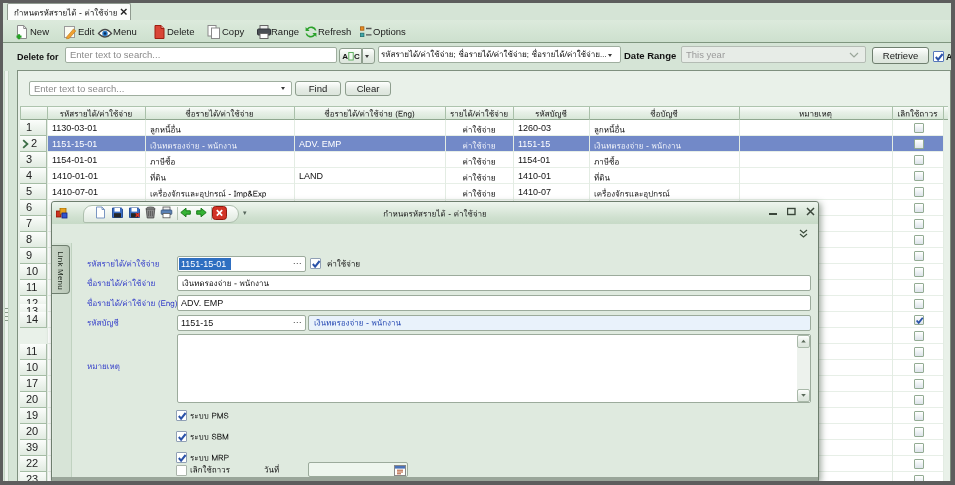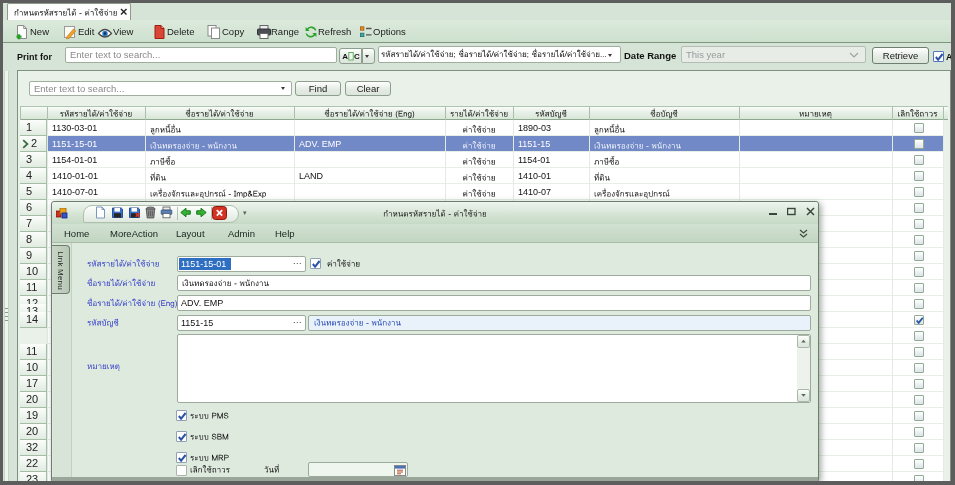--- a/index.html
+++ b/index.html
@@ -74,21 +74,21 @@
     </svg>
   </div>
 <div style="position:absolute;left:78px;top:26px;font-size:9.5px;color:#1a1a1a">Edit</div>
 <div style="position:absolute;left:96.5px;top:24px">
     <svg class="ic" width="16" height="16">
       <path d="M1.5 9.5q6.5-8 13 0q-6.5 7-13 0z" fill="#fff" stroke="#4a4a4a" stroke-width="1.3"></path>
       <circle cx="8" cy="9.5" r="2.7" fill="#2979c9"></circle>
       <circle cx="8" cy="9.5" r="1.2" fill="#0a2a56"></circle>
     </svg>
   </div>
-<div style="position:absolute;left:113px;top:26px;font-size:9.5px;color:#1a1a1a">View</div>
+<div style="position:absolute;left:113px;top:26px;font-size:9.5px;color:#1a1a1a">Menu</div>
 <div style="position:absolute;left:150.5px;top:24px">
     <svg class="ic" width="16" height="16">
       <path d="M4 1.5h6l3 3v10H4z" fill="#d94536" stroke="#9c1f12"></path>
       <path d="M10 1.5v3h3" fill="#f4988e" stroke="#9c1f12"></path>
     </svg>
   </div>
 <div style="position:absolute;left:167px;top:26px;font-size:9.5px;color:#1a1a1a">Delete</div>
 <div style="position:absolute;left:205.5px;top:24px">
     <svg class="ic" width="16" height="16">
       <rect x="2" y="1.5" width="8" height="10.5" fill="#fff" stroke="#8a8a8a"></rect>
@@ -111,21 +111,21 @@
   </div>
 <div style="position:absolute;left:318px;top:26px;font-size:9.5px;color:#1a1a1a">Refresh</div>
 <div style="position:absolute;left:357.5px;top:24px">
     <svg class="ic" width="16" height="16">
       <rect x="2.5" y="2.8" width="3.4" height="3.4" fill="#e88b20" stroke="#a65b10" stroke-width=".8"></rect>
       <rect x="2.5" y="9.2" width="3.4" height="3.4" fill="#3fa8a8" stroke="#1f7070" stroke-width=".8"></rect>
       <path d="M8 4.5h5.5M8 10.9h5.5" stroke="#555" stroke-width="1.3"></path>
     </svg>
   </div>
 <div style="position:absolute;left:373px;top:26px;font-size:9.5px;color:#1a1a1a">Options</div>
-<div class="lbl" style="left:17px;top:52px">Print for</div>
+<div class="lbl" style="left:17px;top:52px">Delete for</div>
 <div class="inp" style="left:65px;top:47px;width:272px;height:16px">Enter text to search...</div>
 <div class="btn" style="left:339px;top:48px;width:23px;height:16px;border-radius:3px 0 0 3px"><svg width="21" height="14">
       <text x="2.2" y="10" font-size="8" font-weight="bold" fill="#151515" font-family="Liberation Sans">A</text>
       <rect x="8.8" y="3.5" width="4.4" height="7.5" fill="#f2faf2" stroke="#52a852" stroke-width=".9"></rect>
       <text x="14" y="10" font-size="8" font-weight="bold" fill="#151515" font-family="Liberation Sans">C</text>
     </svg></div>
 <div class="btn" style="left:362px;top:48px;width:13px;height:16px;border-radius:0 3px 3px 0"></div>
 <div class="arrow" style="left:365px;top:54.5px"></div>
 <div class="inp" style="left:378px;top:46px;width:243px;height:17px"></div>
 <div class="arrow" style="left:608px;top:53.5px"></div>
@@ -157,21 +157,21 @@
 <div style="position:absolute;left:513px;top:107px;width:1px;height:13px;background:#a9c0a9;z-index:2"></div>
 <div style="position:absolute;left:589px;top:107px;width:1px;height:13px;background:#a9c0a9;z-index:2"></div>
 <div style="position:absolute;left:739px;top:107px;width:1px;height:13px;background:#a9c0a9;z-index:2"></div>
 <div style="position:absolute;left:892px;top:107px;width:1px;height:13px;background:#a9c0a9;z-index:2"></div>
 <div style="position:absolute;left:943px;top:107px;width:1px;height:13px;background:#a9c0a9;z-index:2"></div>
 <div class="rn" style="top:120px">
     <span class="num" style="">1</span>
   </div>
 <div class="row" style="top:120px"></div>
 <div class="cell" style="top:120px;left:52px">1130-03-01</div>
-<div class="cell" style="top:120px;left:518px">1890-03</div>
+<div class="cell" style="top:120px;left:518px">1260-03</div>
 <div class="gcb" style="top:123px"></div>
 <div class="rn" style="top:136px">
     <svg width="7" height="10" style="position:absolute;left:2px;top:3px">
       <path d="M1.2 1.2L5.4 5 1.2 8.8" fill="none" stroke="#3c6e46" stroke-width="1.8"></path>
     </svg>
     <span class="num" style="padding-left:11px">2</span>
   </div>
 <div class="row" style="top:136px;background:#7289c8"></div>
 <div class="cell" style="top:136px;left:52px;color:#fff">1151-15-01</div>
 <div class="cell" style="top:136px;left:518px;color:#fff">1151-15</div>
@@ -272,21 +272,21 @@
     <span class="num" style="">19</span>
   </div>
 <div class="row" style="top:408px"></div>
 <div class="gcb" style="top:411px"></div>
 <div class="rn" style="top:424px">
     <span class="num" style="">20</span>
   </div>
 <div class="row" style="top:424px"></div>
 <div class="gcb" style="top:427px"></div>
 <div class="rn" style="top:440px">
-    <span class="num" style="">32</span>
+    <span class="num" style="">39</span>
   </div>
 <div class="row" style="top:440px"></div>
 <div class="gcb" style="top:443px"></div>
 <div class="rn" style="top:456px">
     <span class="num" style="">22</span>
   </div>
 <div class="row" style="top:456px"></div>
 <div class="gcb" style="top:459px"></div>
 <div class="rn" style="top:472px">
     <span class="num" style="">23</span>
@@ -394,27 +394,20 @@
   <div style="position:absolute;left:125px;top:5px;width:1px;height:13px;background:#b3c3b3"></div>
   <div style="position:absolute;left:159px;top:5px;width:1px;height:13px;background:#b3c3b3"></div>
   <span style="position:absolute;left:191px;top:7px;color:#55655a;font-size:7px">▾</span>
   <div style="position:absolute;left:717px;top:11px;width:8px;height:2px;background:#3a463a"></div>
   <svg width="9" height="9" style="position:absolute;left:735px;top:5px">
       <rect x=".5" y="1.5" width="7.5" height="6" fill="none" stroke="#3a463a" stroke-width="1.4"></rect>
     </svg>
   <svg width="9" height="9" style="position:absolute;left:754px;top:5px">
       <path d="M1 1l7 7M8 1l-7 7" stroke="#3a463a" stroke-width="1.5"></path>
     </svg>
-  <div id="dmenu">
-    <span class="mi" style="left:12px">Home</span>
-      <span class="mi" style="left:58px">MoreAction</span>
-    <span class="mi" style="left:124px">Layout</span>
-      <span class="mi" style="left:176px">Admin</span>
-    <span class="mi" style="left:223px">Help</span>
-  </div>
   <svg width="9" height="10" style="position:absolute;left:747px;top:27px">
       <path d="M1 1l3.5 3L8 1M1 5l3.5 3L8 5" fill="none" stroke="#3c4c3c" stroke-width="1.2"></path>
     </svg>
   <div style="position:absolute;left:1px;top:41px;width:19px;height:238px;background:#d7e4d7;border-right:1px solid #c0d2c0"></div>
   <div id="linkmenu">
       <div id="lmtext">Link Menu</div>
     </div>
   <div class="fld" style="left:125px;top:54px;width:129px;height:16px"></div>
   <div style="position:absolute;left:127px;top:56px;width:52px;height:12px;background:#2f6fc1;z-index:12"></div>
   <div style="position:absolute;left:129px;top:56.5px;font-size:9px;color:#fff;z-index:13">1151-15-01</div>

